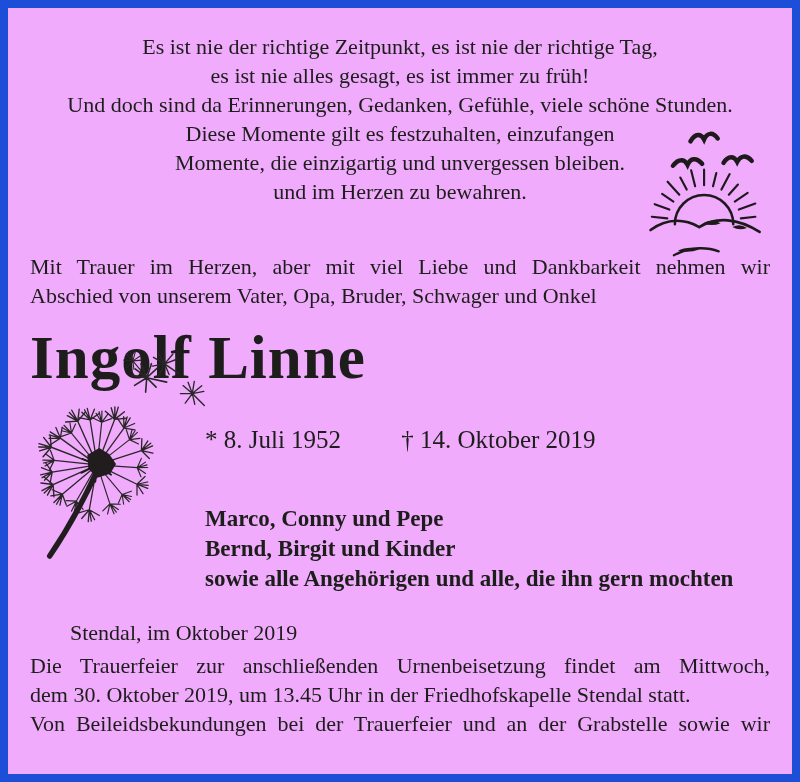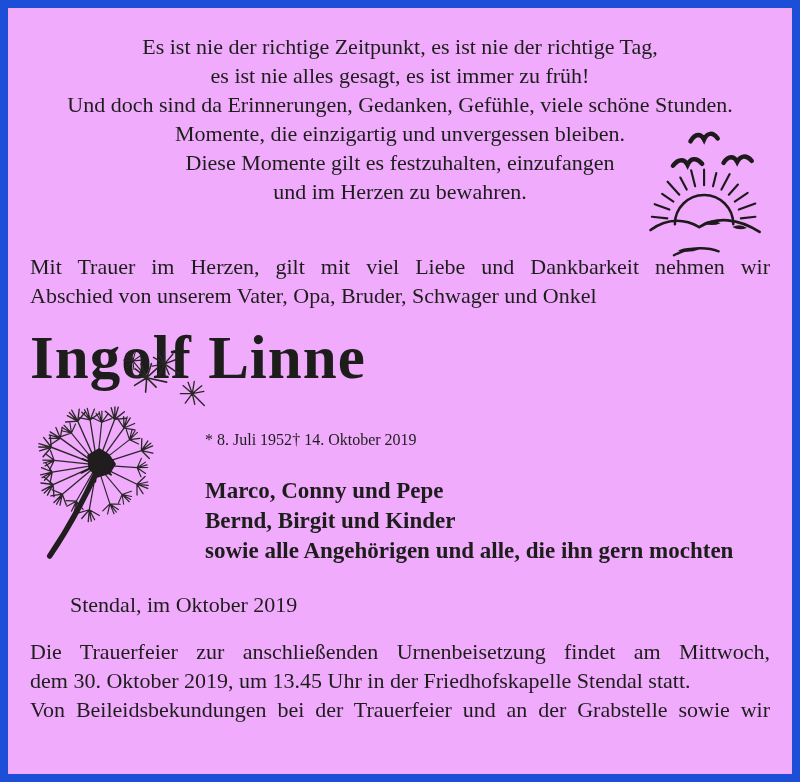--- a/index.html
+++ b/index.html
@@ -42,65 +42,66 @@
   .deceased-name {
     font-size: 61px;
     line-height: 76px;
     font-weight: bold;
     letter-spacing: 1px;
     white-space: nowrap;
   }
   .dates {
     margin-top: 30px;
     margin-left: 175px;
-    font-size: 16px;
+    font-size: 25px;
     line-height: 28px;
     display: flex;
+    gap: 60px;
   }
   .mourners {
-    margin-top: 22px;
+    margin-top: 50px;
     margin-left: 175px;
     font-size: 23px;
     line-height: 30px;
     font-weight: bold;
   }
   .place-date {
     margin-top: 24px;
     font-size: 22px;
     line-height: 29px;
     margin-left: 40px;
   }
   .funeral {
-    margin-top: 18px;
+    margin-top: 4px;
     font-size: 22px;
     line-height: 29px;
   }
   .art { position: absolute; pointer-events: none; }
   .art svg { display: block; width: 100%; height: 100%; }
   .sun-art { top: 112px; right: 26px; width: 118px; height: 146px; }
   .dandelion-art { top: 326px; left: 8px; width: 208px; height: 238px; }
   .ink { stroke: #1e1a1c; fill: none; stroke-linecap: round; }
 </style>
 </head>
 <body>
 
 <div class="card">
   <div class="content">
 
     <div class="quote">
       <div>Es ist nie der richtige Zeitpunkt, es ist nie der richtige Tag,</div>
       <div>es ist nie alles gesagt, es ist immer zu früh!</div>
       <div>Und doch sind da Erinnerungen, Gedanken, Gefühle, viele schöne Stunden.</div>
+      <div>Diese Momente gilt es festzuhalten, einzufangen</div>
       <div>Momente, die einzigartig und unvergessen bleiben.</div>
-      <div>Diese Momente gilt es festzuhalten, einzufangen</div>
       <div>und im Herzen zu bewahren.</div>
     </div>
 
     <div class="intro">
-      <div class="justify-line">Mit Trauer im Herzen, gilt mit viel Liebe und Dankbarkeit nehmen wir</div>
+      <div class="justify-line">Mit Trauer im Herzen, aber mit viel Liebe und Dankbarkeit nehmen wir</div>
       <div>Abschied von unserem Vater, Opa, Bruder, Schwager und Onkel</div>
     </div>
 
     <div class="name-row">
       <span class="deceased-name">Ingolf Linne</span>
     </div>
 
     <div class="dates">
       <span>* 8. Juli 1952</span>
       <span>† 14. Oktober 2019</span>

